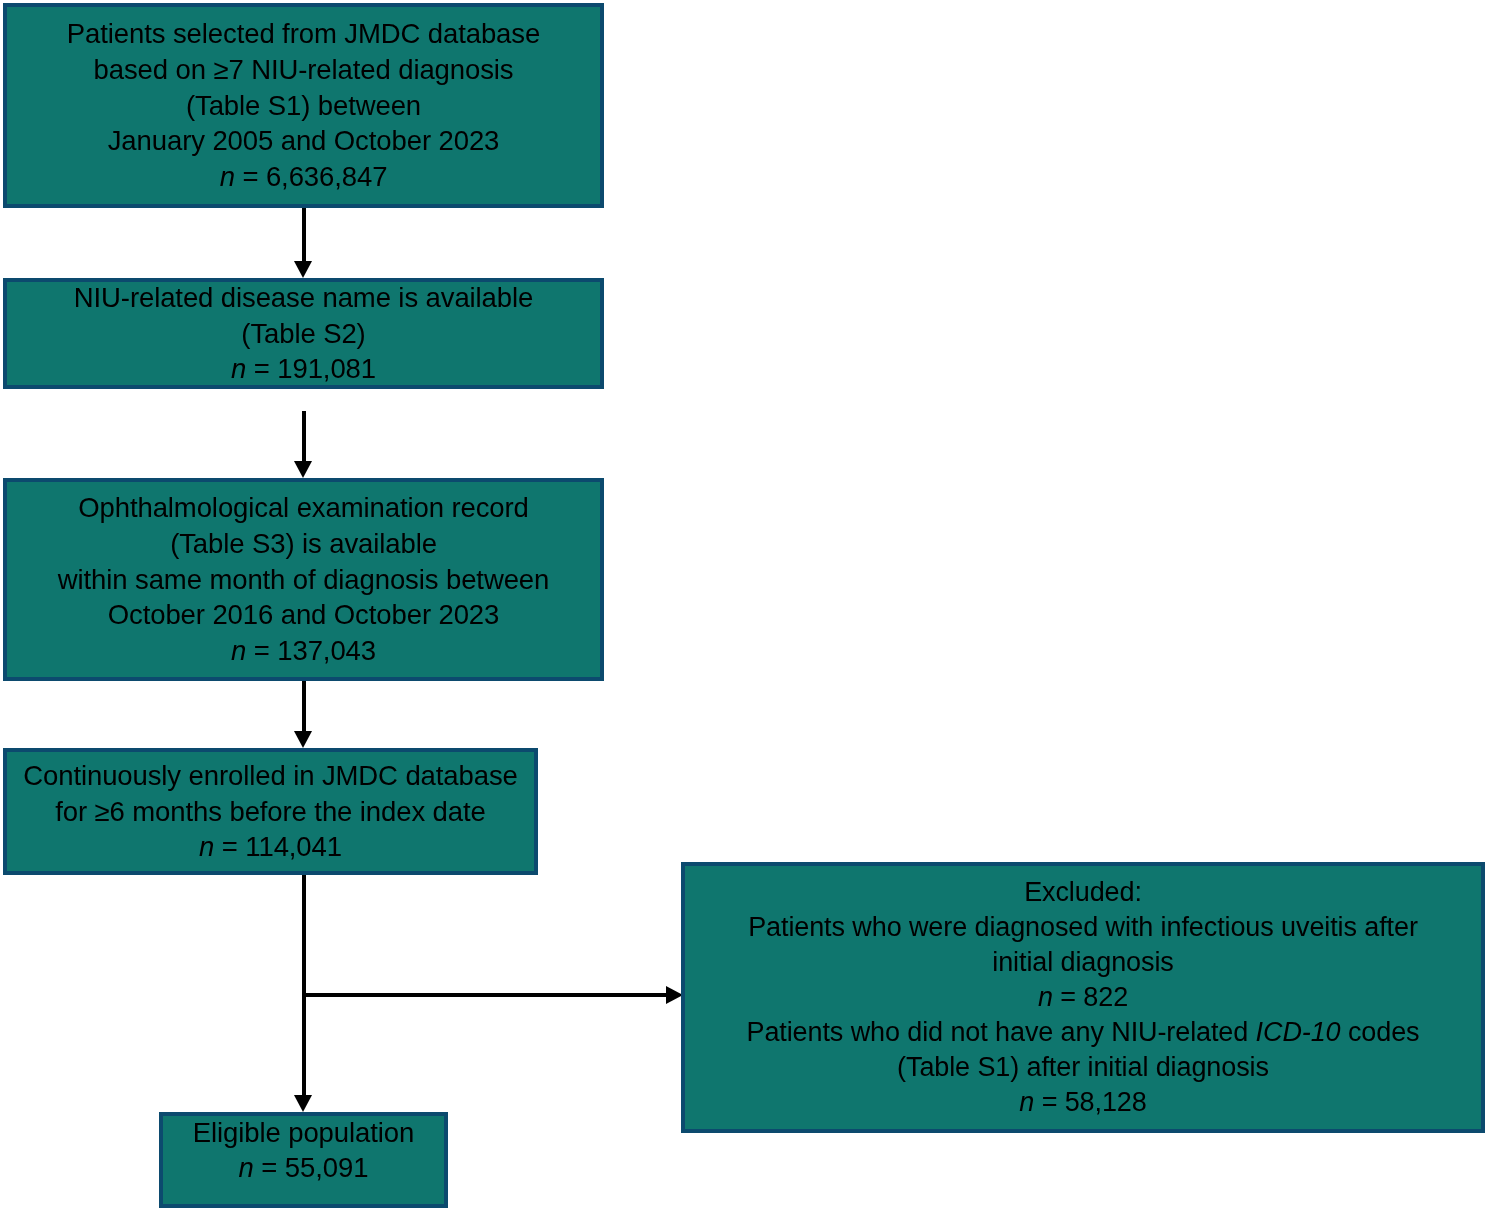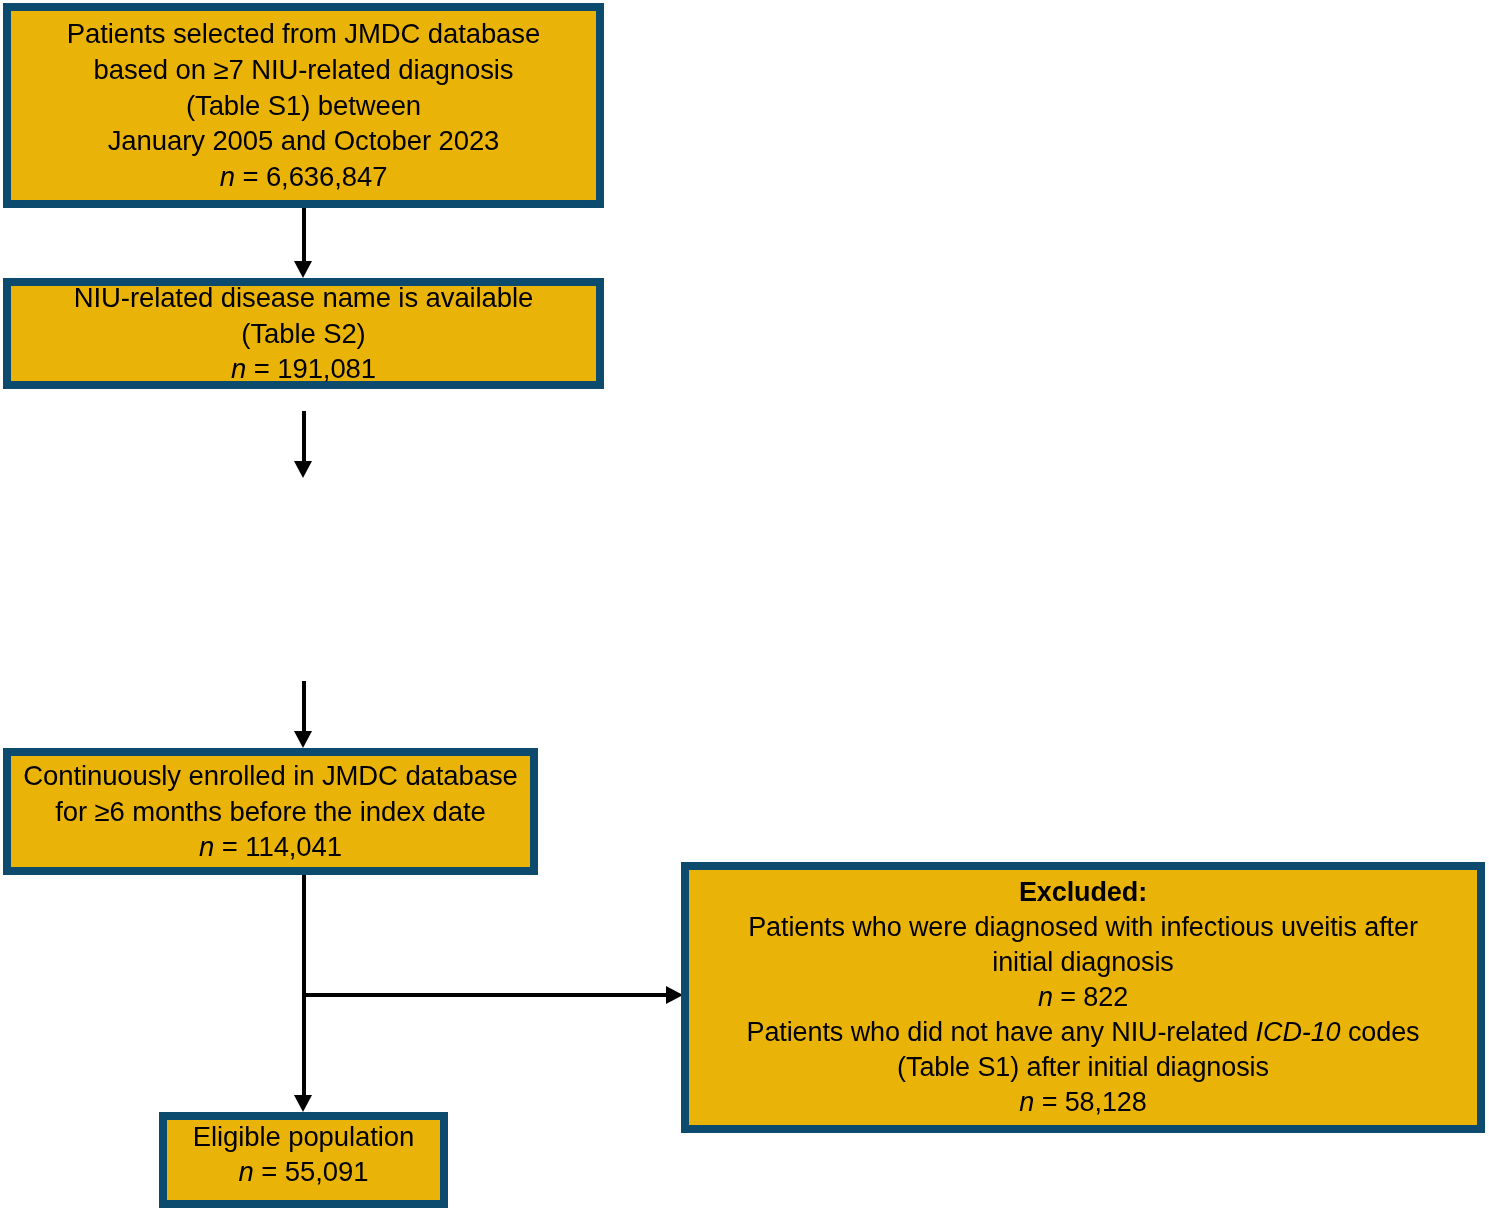--- a/index.html
+++ b/index.html
@@ -15,44 +15,44 @@
     position: relative;
     width: 1489px;
     height: 1213px;
     background: #ffffff;
     overflow: hidden;
   }
 
   .node {
     position: absolute;
     box-sizing: border-box;
-    background: #eab308;
-    border: 8px solid #0c4a6e;
+    background: #0f766e;
+    border: 4px solid #0c4a6e;
     display: flex;
     flex-direction: column;
     align-items: center;
     justify-content: center;
     text-align: center;
     font-size: 27.5px;
     line-height: 1.30;
     letter-spacing: -0.1px;
-    padding: 10px 6px;
+    padding: 18px 6px;
   }
 
   .node .line {
     display: block;
     white-space: nowrap;
   }
 
   .n-italic {
     font-style: italic;
   }
 
   .bold-head {
-    font-weight: bold;
+    font-weight: normal;
   }
 
   
   #box-screened   { left: 3px;   top: 3px;    width: 601px; height: 205px; }
   #box-disease    { left: 3px;   top: 278px;  width: 601px; height: 111px; }
   #box-ophthalmo  { left: 3px;   top: 478px;  width: 601px; height: 203px; }
   #box-enrolled   { left: 3px;   top: 748px;  width: 535px; height: 127px; }
   #box-excluded   { left: 681px; top: 862px;  width: 804px; height: 271px; font-size: 27px; }
   #box-eligible   { left: 159px; top: 1112px; width: 289px; height: 96px; justify-content: flex-end; }
 
@@ -115,20 +115,27 @@
 
   <div class="node" id="box-disease">
     <span class="line">NIU-related disease name is available</span>
     <span class="line">(Table S2)</span>
     <span class="line"><i class="n-italic">n</i> <span>= 191,081</span></span>
   </div>
 
   <div class="vline" id="conn2-line"></div>
   <div class="arrow-down" id="conn2-head"></div>
 
+  <div class="node" id="box-ophthalmo">
+    <span class="line">Ophthalmological examination record</span>
+    <span class="line">(Table S3) is available</span>
+    <span class="line">within same month of diagnosis between</span>
+    <span class="line">October 2016 and October 2023</span>
+    <span class="line"><i class="n-italic">n</i> <span>= 137,043</span></span>
+  </div>
 
   <div class="vline" id="conn3-line"></div>
   <div class="arrow-down" id="conn3-head"></div>
 
   <div class="node" id="box-enrolled">
     <span class="line">Continuously enrolled in JMDC database</span>
     <span class="line">for ≥6 months before the index date</span>
     <span class="line"><i class="n-italic">n</i> <span>= 114,041</span></span>
   </div>
 

